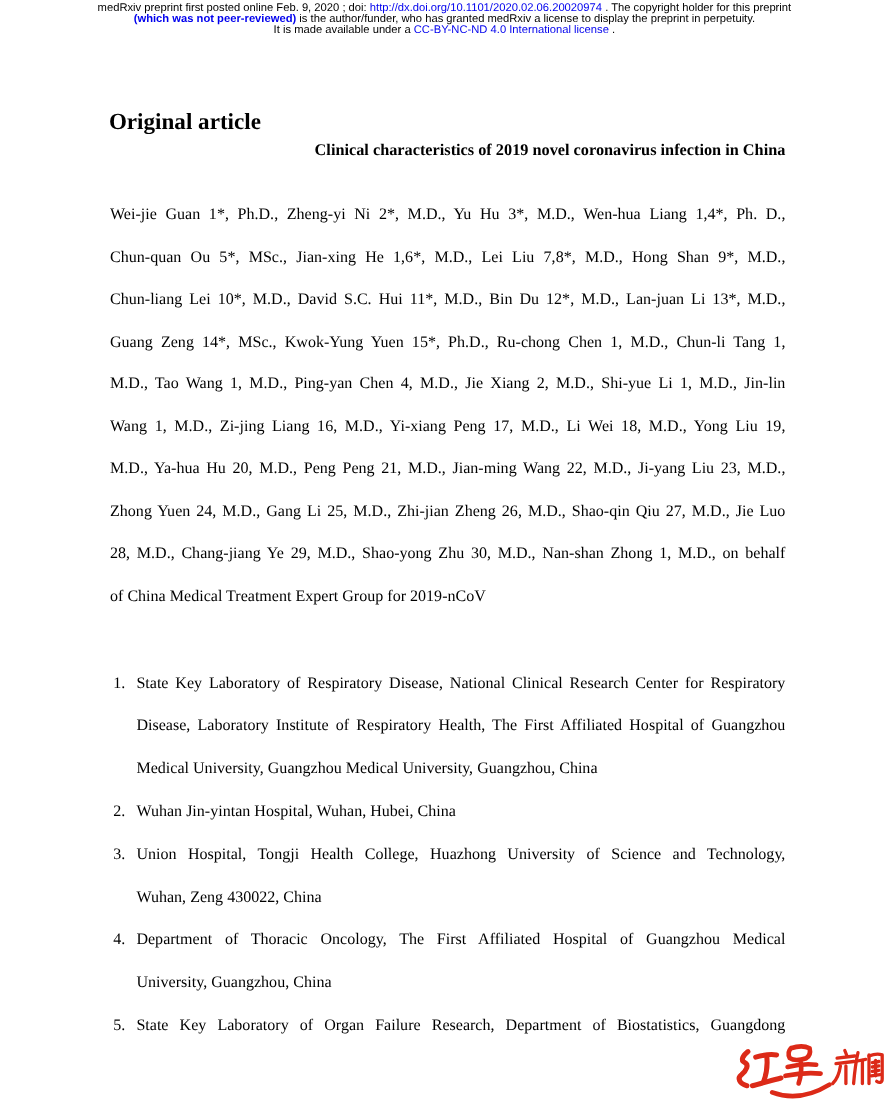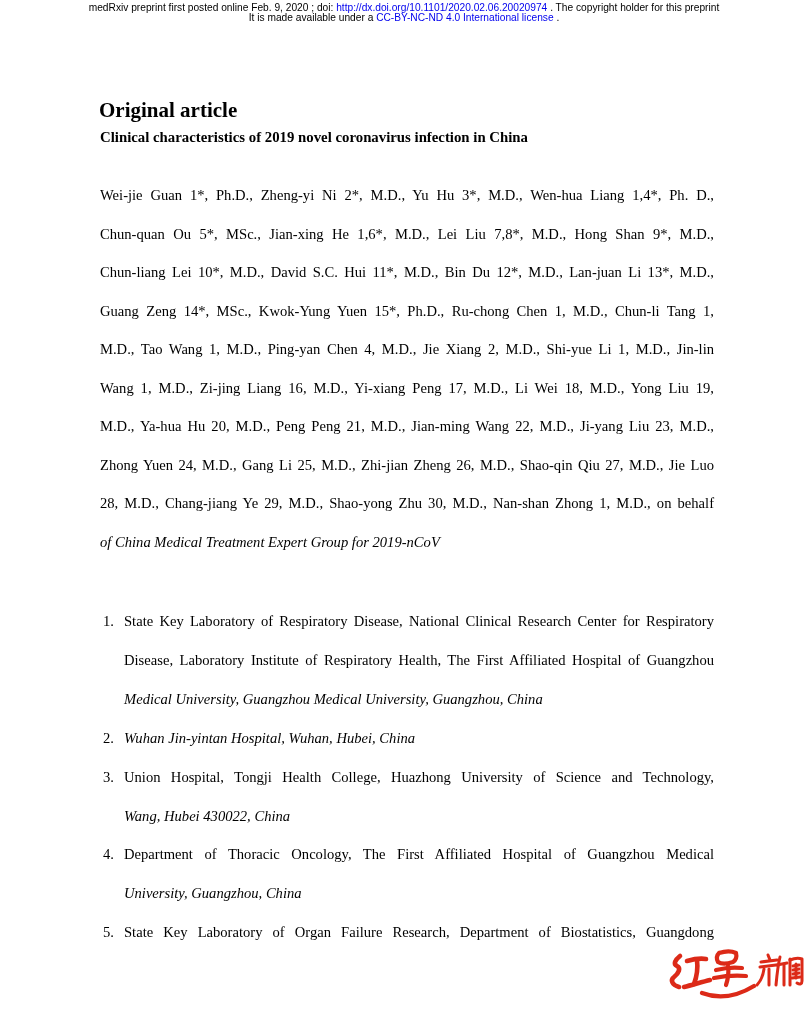--- a/index.html
+++ b/index.html
@@ -23,35 +23,35 @@
   .hlink { color: #0000EE; text-decoration: none; }
   .hbold { color: #0000EE; font-weight: bold; }
 
   
   .section-label {
     position: absolute; left: 99px; top: 98px; margin: 0;
     font-size: 21px; font-weight: bold;
   }
   .paper-title {
     position: absolute; left: 100px; top: 129px; width: 614px; margin: 0;
-    text-align: left;
+    text-align: right;
     font-size: 14.8px; font-weight: bold;
   }
 
   .authors {
     position: absolute; left: 100px; top: 176px; width: 614px;
     font-size: 14.6px;
   }
   .bline {
     text-align: justify;
     text-align-last: justify;
     white-space: nowrap;
   }
   .authors .bline { line-height: 38.5px; }
-  .endline { text-align-last: left; font-style: italic; }
+  .endline { text-align-last: left; }
 
   .affils {
     position: absolute; left: 100px; top: 602px; width: 614px;
     font-size: 14.6px;
   }
   .affil { position: relative; padding-left: 24px; }
   .affil-num { position: absolute; left: 3px; top: 0; line-height: 38.9px; }
   .affils .bline { line-height: 38.9px; }
 
   
@@ -59,20 +59,21 @@
     position: absolute; left: 664px; top: 946px;
     width: 140px; height: 55px;
   }
   .logo svg { display: block; }
 </style>
 </head>
 <body>
 
 <div class="header">
   <div><span>medRxiv preprint first posted online Feb. 9, 2020 ; doi: </span><a href="#" class="hlink">http://dx.doi.org/10.1101/2020.02.06.20020974</a><span> . The copyright holder for this preprint</span></div>
+  <div><span class="hbold">(which was not peer-reviewed)</span><span> is the author/funder, who has granted medRxiv a license to display the preprint in perpetuity.</span></div>
   <div><span>It is made available under a </span><a href="#" class="hlink">CC-BY-NC-ND 4.0 International license</a><span> .</span></div>
 </div>
 
 <h2 class="section-label">Original article</h2>
 <h1 class="paper-title">Clinical characteristics of 2019 novel coronavirus infection in China</h1>
 
 <div class="authors">
   <div class="bline">Wei-jie Guan 1*, Ph.D., Zheng-yi Ni 2*, M.D., Yu Hu 3*, M.D., Wen-hua Liang 1,4*, Ph. D.,</div>
   <div class="bline">Chun-quan Ou 5*, MSc., Jian-xing He 1,6*, M.D., Lei Liu 7,8*, M.D., Hong Shan 9*, M.D.,</div>
   <div class="bline">Chun-liang Lei 10*, M.D., David S.C. Hui 11*, M.D., Bin Du 12*, M.D., Lan-juan Li 13*, M.D.,</div>
@@ -92,21 +93,21 @@
     <div class="bline">Disease, Laboratory Institute of Respiratory Health, The First Affiliated Hospital of Guangzhou</div>
     <div class="bline endline">Medical University, Guangzhou Medical University, Guangzhou, China</div>
   </div>
   <div class="affil">
     <span class="affil-num">2.</span>
     <div class="bline endline">Wuhan Jin-yintan Hospital, Wuhan, Hubei, China</div>
   </div>
   <div class="affil">
     <span class="affil-num">3.</span>
     <div class="bline">Union Hospital, Tongji Health College, Huazhong University of Science and Technology,</div>
-    <div class="bline endline">Wang, Hubei 430022, China</div>
+    <div class="bline endline">Wuhan, Zeng 430022, China</div>
   </div>
   <div class="affil">
     <span class="affil-num">4.</span>
     <div class="bline">Department of Thoracic Oncology, The First Affiliated Hospital of Guangzhou Medical</div>
     <div class="bline endline">University, Guangzhou, China</div>
   </div>
   <div class="affil">
     <span class="affil-num">5.</span>
     <div class="bline">State Key Laboratory of Organ Failure Research, Department of Biostatistics, Guangdong</div>
   </div>

